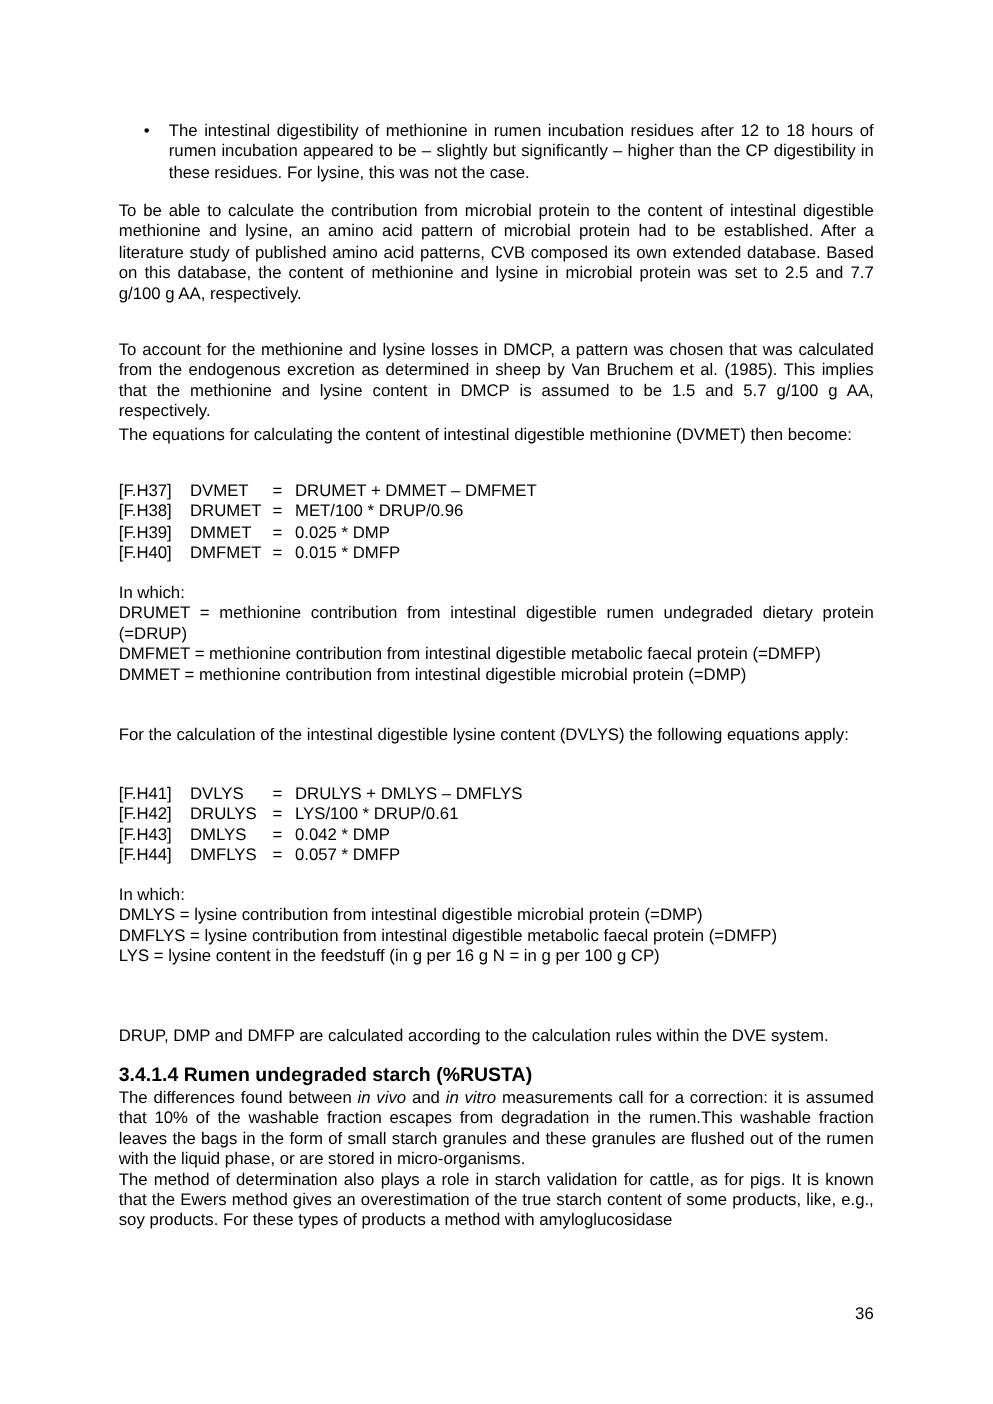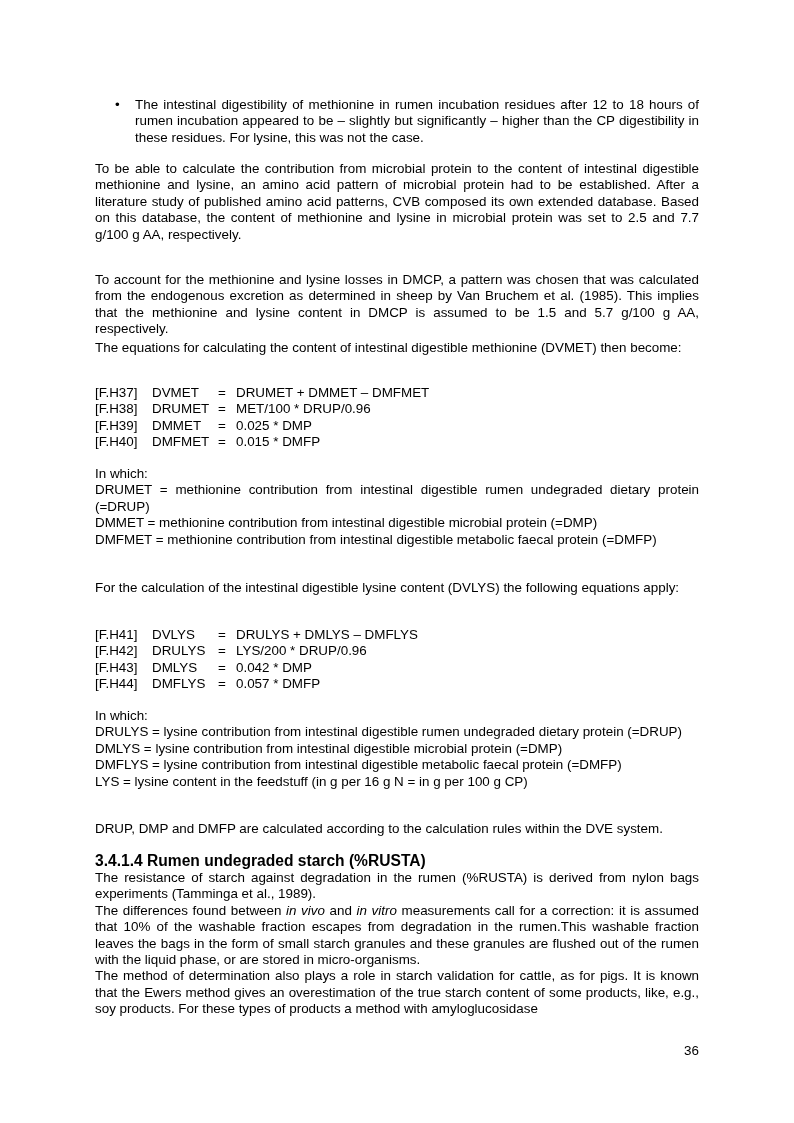--- a/index.html
+++ b/index.html
@@ -66,69 +66,67 @@
       <span class="num">[F.H40]</span>
       <span class="var">DMFMET</span>
       <span class="eqs">=</span>
       <span class="rhs">0.015 * DMFP</span>
     </div>
   </div>
 
   <div class="blk just" style="top:466px">
     <p>In which:</p>
     <p>DRUMET = methionine contribution from intestinal digestible rumen undegraded dietary protein (=DRUP)</p>
+    <p>DMFMET = methionine contribution from intestinal digestible metabolic faecal protein (=DMFP)</p>
     <p>DMMET = methionine contribution from intestinal digestible microbial protein (=DMP)</p>
-    <p>DMFMET = methionine contribution from intestinal digestible metabolic faecal protein (=DMFP)</p>
   </div>
 
   <div class="blk just" style="top:580px">
     <p>For the calculation of the intestinal digestible lysine content (DVLYS) the following equations apply:</p>
   </div>
 
   <div class="blk" style="top:627px">
     <div class="eq">
       <span class="num">[F.H41]</span>
       <span class="var">DVLYS</span>
       <span class="eqs">=</span>
       <span class="rhs">DRULYS + DMLYS – DMFLYS</span>
     </div>
     <div class="eq">
       <span class="num">[F.H42]</span>
       <span class="var">DRULYS</span>
       <span class="eqs">=</span>
-      <span class="rhs">LYS/200 * DRUP/0.96</span>
+      <span class="rhs">LYS/100 * DRUP/0.61</span>
     </div>
     <div class="eq">
       <span class="num">[F.H43]</span>
       <span class="var">DMLYS</span>
       <span class="eqs">=</span>
       <span class="rhs">0.042 * DMP</span>
     </div>
     <div class="eq">
       <span class="num">[F.H44]</span>
       <span class="var">DMFLYS</span>
       <span class="eqs">=</span>
       <span class="rhs">0.057 * DMFP</span>
     </div>
   </div>
 
   <div class="blk just" style="top:708px">
     <p>In which:</p>
-    <p>DRULYS = lysine contribution from intestinal digestible rumen undegraded dietary protein (=DRUP)</p>
     <p>DMLYS = lysine contribution from intestinal digestible microbial protein (=DMP)</p>
     <p>DMFLYS = lysine contribution from intestinal digestible metabolic faecal protein (=DMFP)</p>
     <p>LYS = lysine content in the feedstuff (in g per 16 g N = in g per 100 g CP)</p>
   </div>
 
   <div class="blk" style="top:821px">
     <p>DRUP, DMP and DMFP are calculated according to the calculation rules within the DVE system.</p>
   </div>
 
   <h3 style="top:852px">3.4.1.4  Rumen undegraded starch (%RUSTA)</h3>
 
   <div class="blk just" style="top:870px">
-    <p>The resistance of starch against degradation in the rumen (%RUSTA) is derived from nylon bags experiments (Tamminga et al., 1989).</p>
     <p><span>The differences found between </span><em>in vivo</em><span> and </span><em>in vitro</em><span> measurements call for a correction: it is assumed that 10% of the washable fraction escapes from degradation in the rumen.This washable fraction leaves the bags in the form of small starch granules and these granules are flushed out of the rumen with the liquid phase, or are stored in micro-organisms.</span></p>
     <p>The method of determination also plays a role in starch validation for cattle, as for pigs. It is known that the Ewers method gives an overestimation of the true starch content of some products, like, e.g., soy products. For these types of products a method with amyloglucosidase</p>
   </div>
 
   <div class="pagenum">36</div>
 </div>
 
 </body></html>

